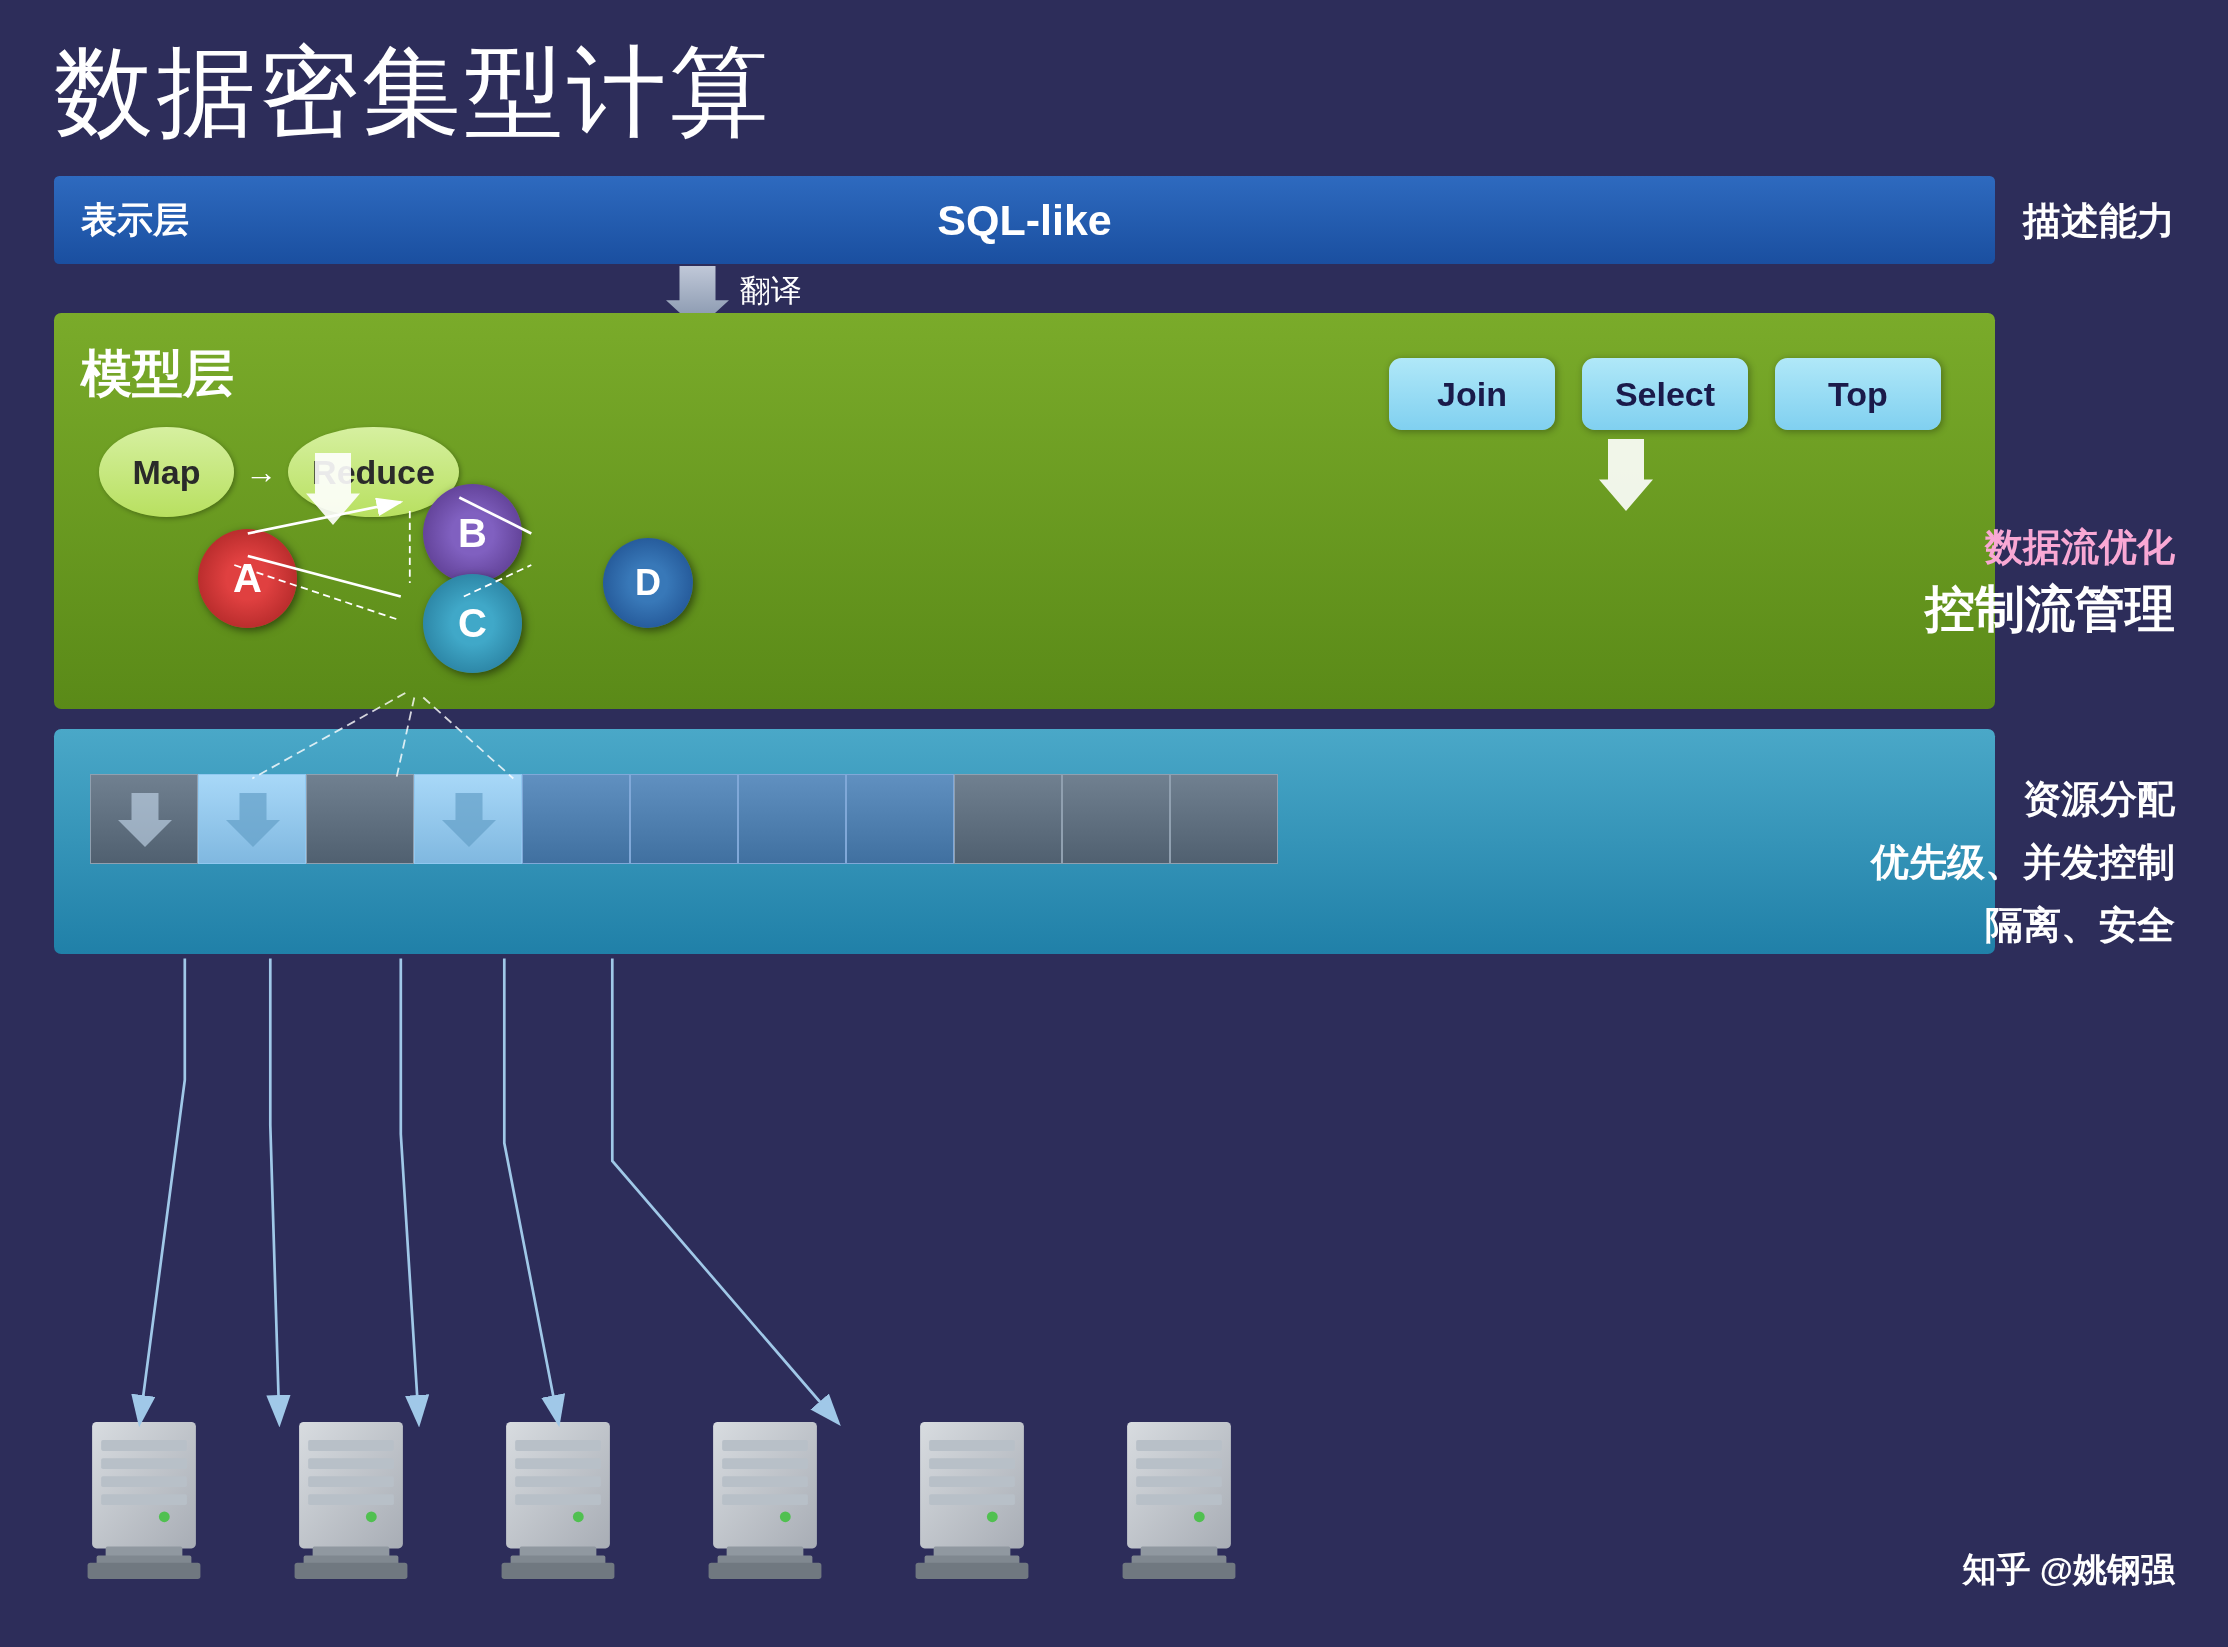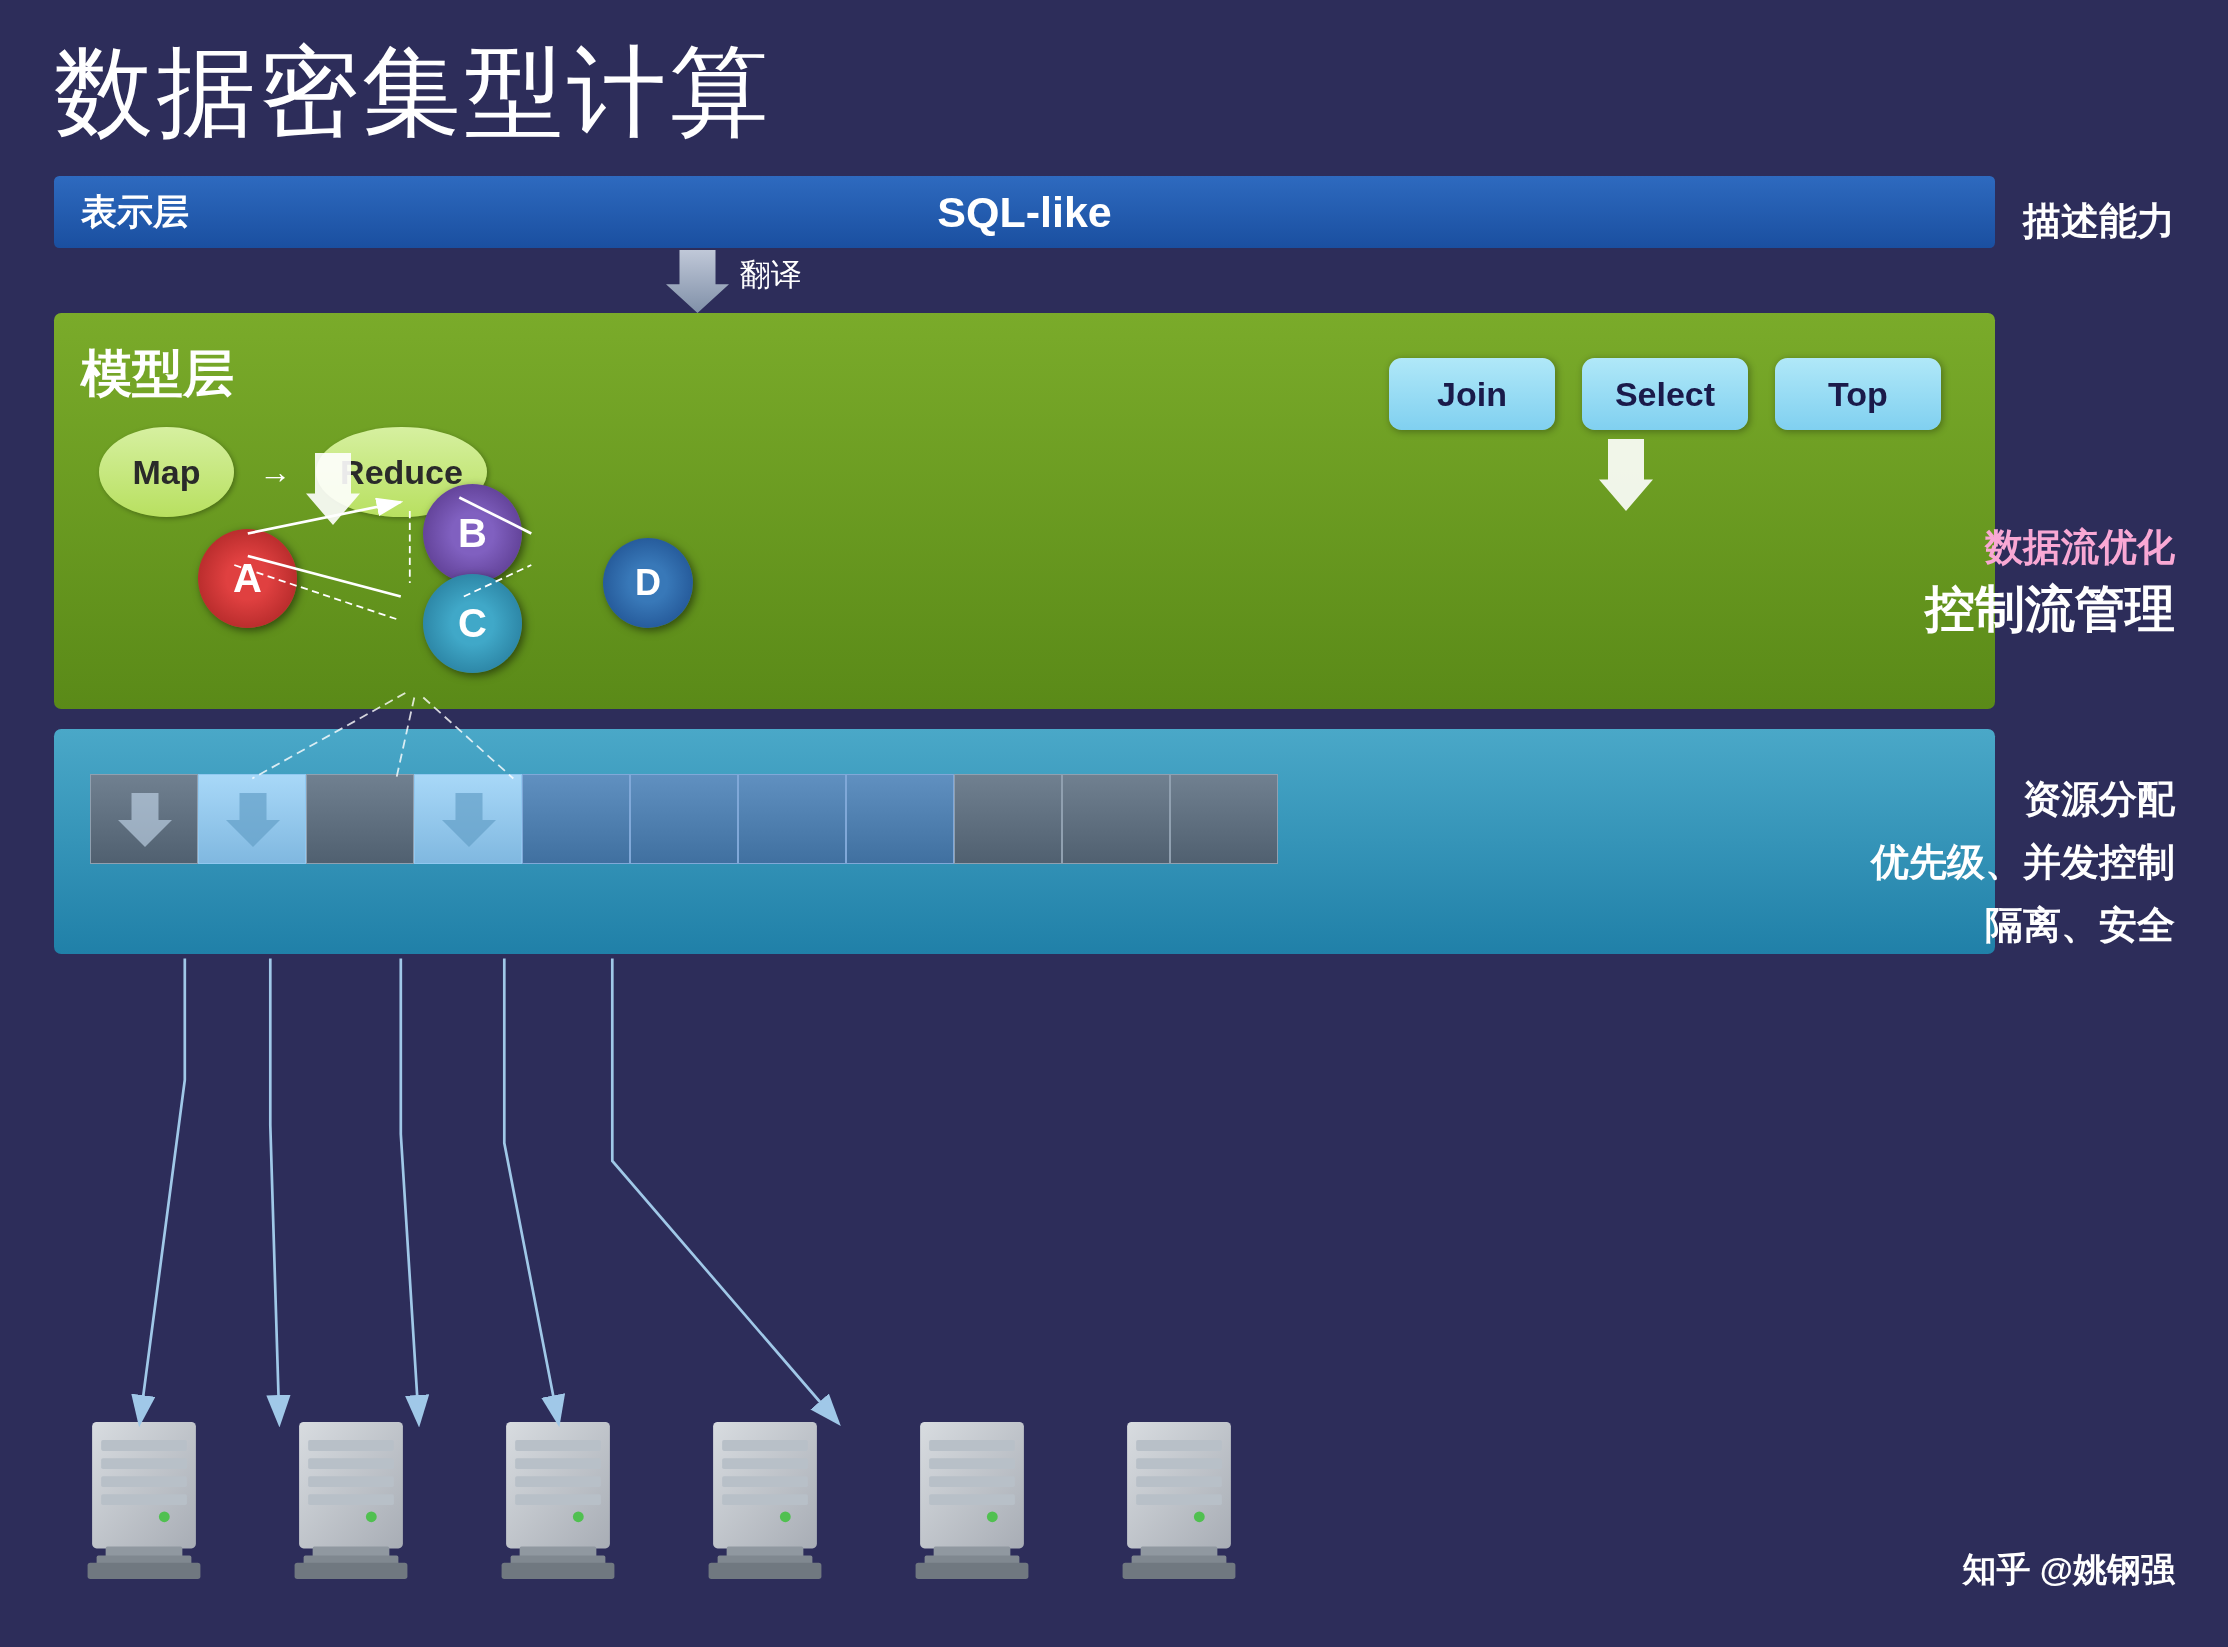--- a/index.html
+++ b/index.html
@@ -28,21 +28,21 @@
     .pres-layer-container {
       position: absolute;
       top: 176px;
       left: 54px;
       right: 234px;
     }
 
     .pres-layer-bar {
       background: linear-gradient(180deg, #2e6abf 0%, #1a4fa0 100%);
       border-radius: 5.4px;
-      height: 72px;
+      height: 88px;
       display: flex;
       align-items: center;
       padding: 0 15px;
       position: relative;
     }
 
     .pres-layer-label {
       color: #ffffff;
       font-size: 36px;
       font-weight: bold;
@@ -75,21 +75,21 @@
       color: #ffffff;
       font-size: 51px;
       font-weight: bold;
       margin-bottom: 18px;
     }
 
     
     .map-reduce-row {
       display: flex;
       align-items: center;
-      gap: 16px;
+      gap: 2px;
       margin-top: 9px;
       margin-left: 18px;
     }
 
     .ellipse-map {
       width: 135px;
       height: 90px;
       border-radius: 50%;
       background: linear-gradient(180deg, #d6f0a0 0%, #b8e060 100%);
       display: flex;

